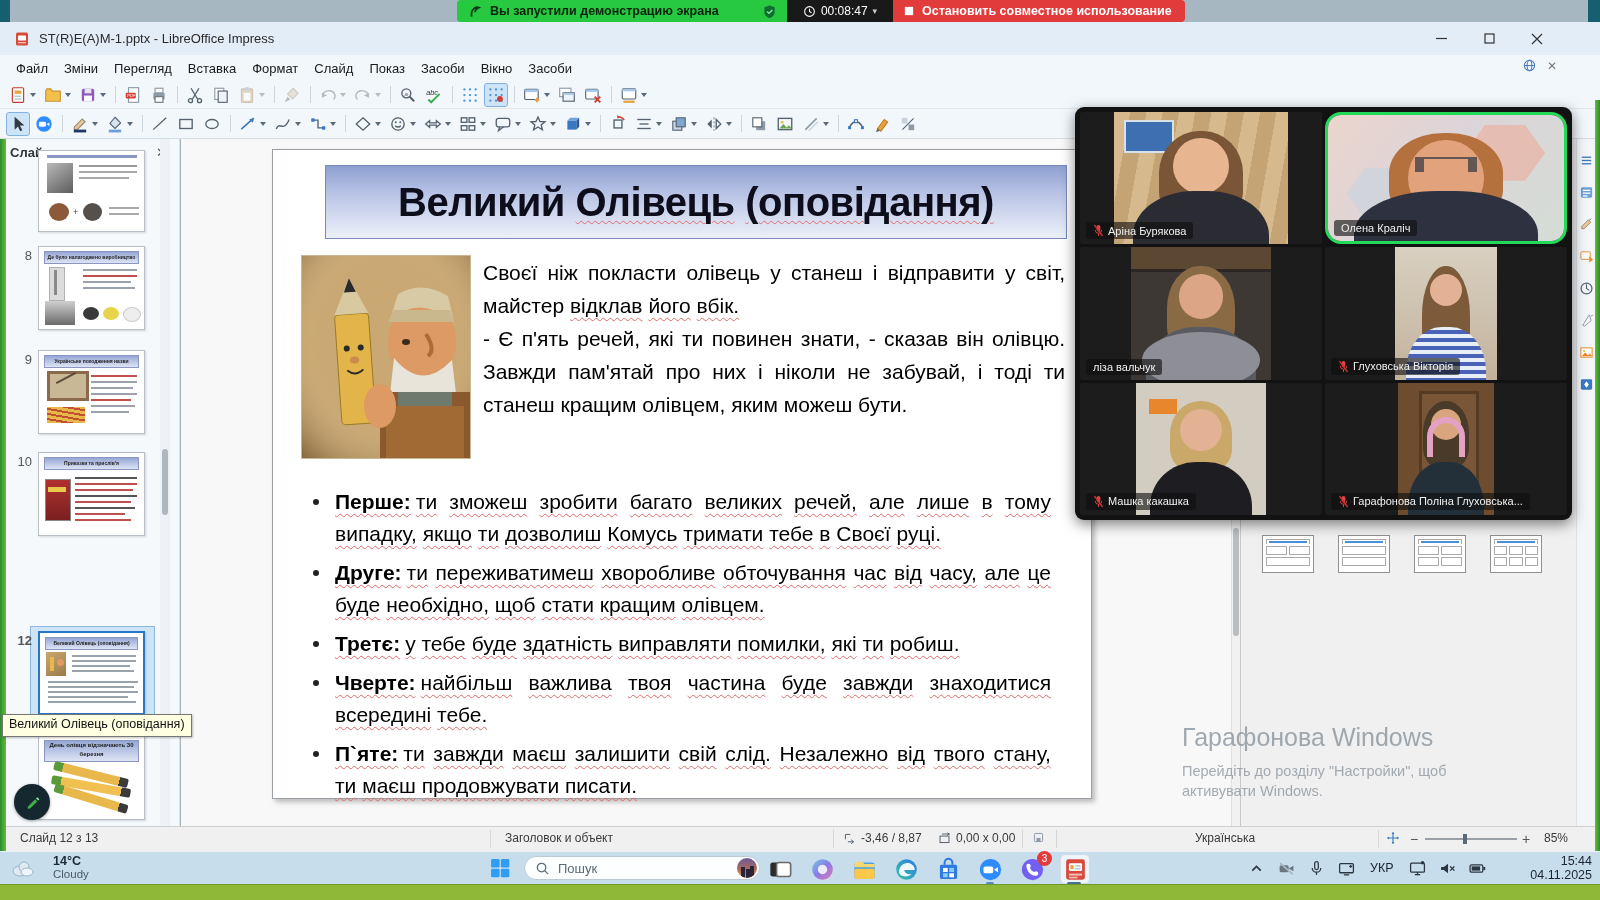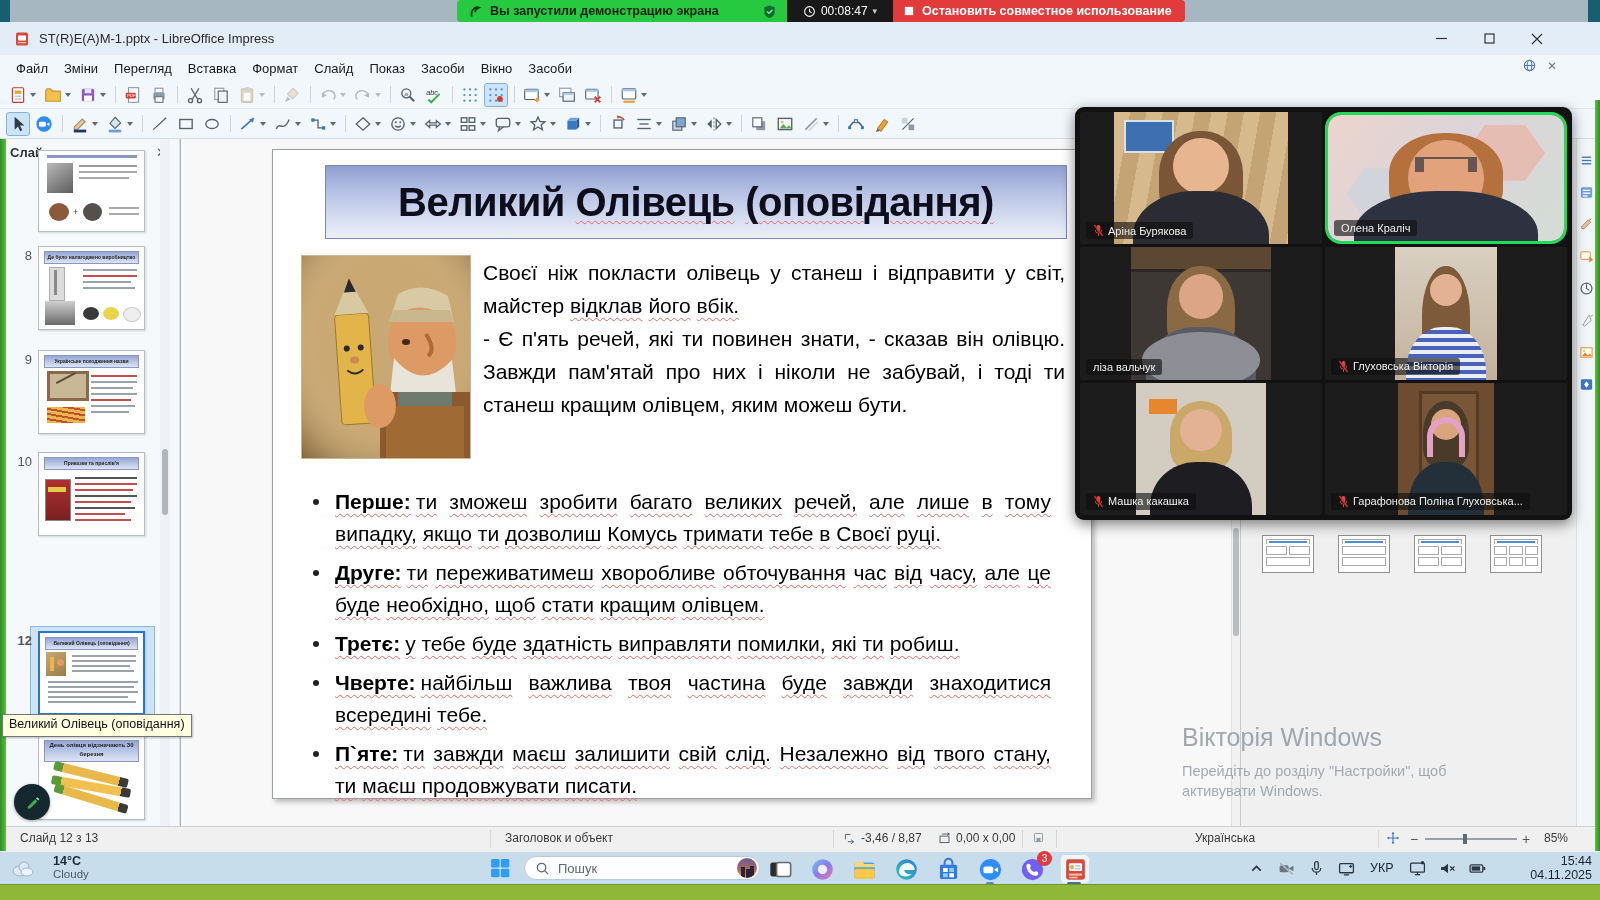--- a/index.html
+++ b/index.html
@@ -991,21 +991,21 @@
         </svg>
       </span>
       <span class="ic">
         <svg viewBox="0 0 16 16">
           <rect x="2" y="2.5" width="12" height="11" rx="1.5" fill="#3a78c2"></rect>
           <path d="M8 4.5l2.5 3.5L8 11.5 5.5 8z" fill="#fff"></path>
         </svg>
       </span>
     </div>
   <div class="abs" id="watermark">
-    <div class="w1">Вікторія Windows</div>
+    <div class="w1">Гарафонова Windows</div>
     <div class="w2">Перейдіть до розділу "Настройки", щоб активувати Windows.</div>
   </div>
 
   <div class="abs" id="zoomwin">
     <div class="cell">
       <div class="vid p1" style="width:72%;--skin:#e7b58f;--hair:#7a5636;--top:#2b2b33">
         <div class="acc"></div>
           <div class="hair"></div>
           <div class="person"></div>
       </div>

